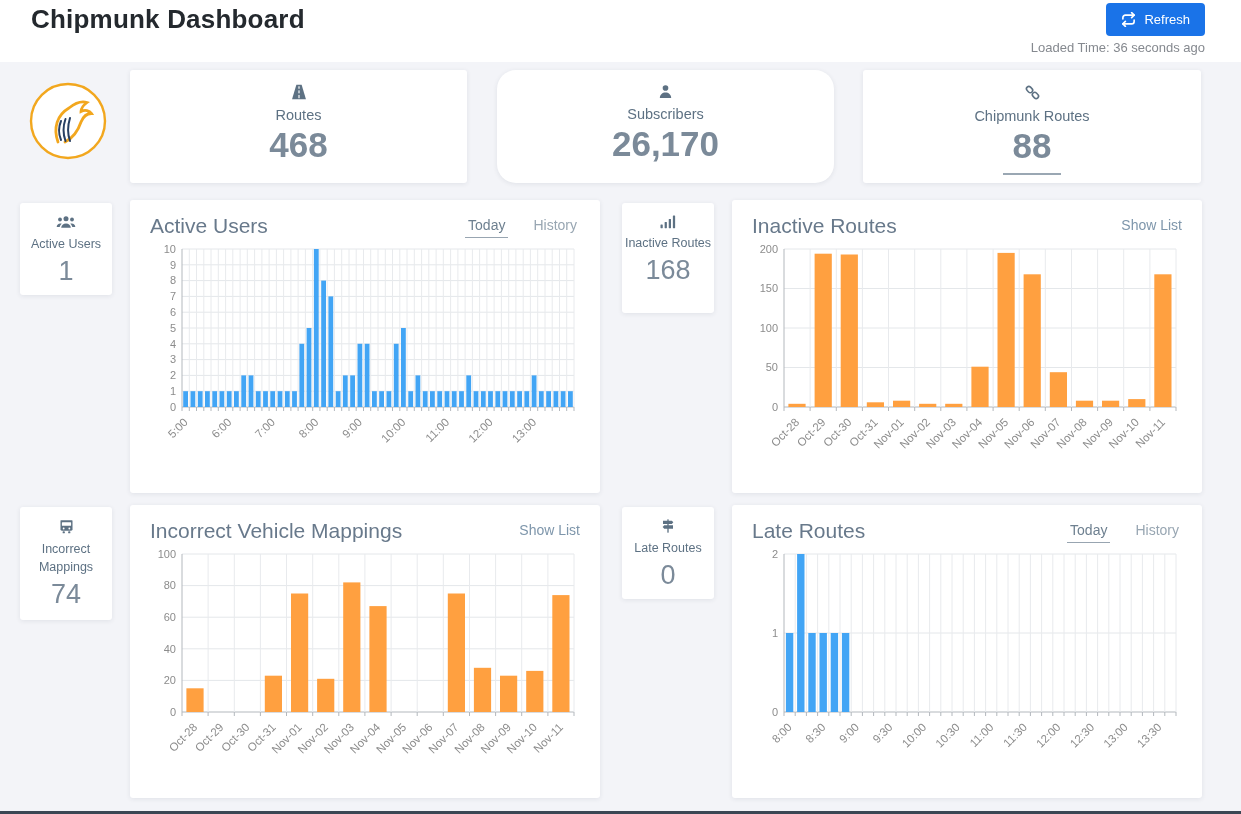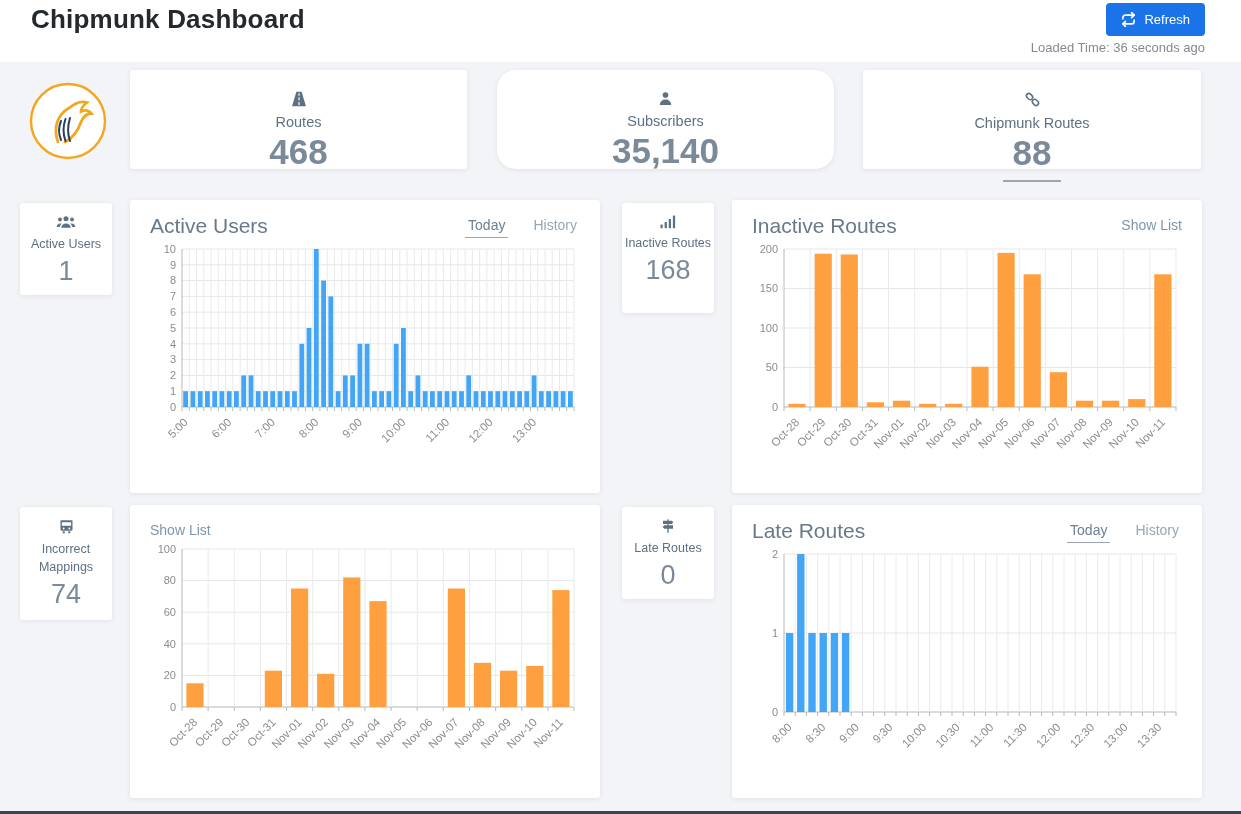--- a/index.html
+++ b/index.html
@@ -30,21 +30,21 @@
     position:absolute; right:36px; top:40px;
     font-size:13px; color:#85898f; 
   }
   .logo {
     position:absolute; left:28px; top:81px; width:80px; height:80px;
   }
   .card {
     position:absolute; background:#fff; border-radius:3px;
     box-shadow:0 1px 5px rgba(30,45,62,0.09);
   }
-  .stat-card { top:70px; width:337px; height:99px; text-align:center; padding-top:20px; }
+  .stat-card { top:70px; width:337px; height:113px; text-align:center; padding-top:13px; }
   .stat-icon { display:inline-block; height:20px; }
   .stat-label { font-size:14.5px; color:#5d7183; margin-top:2px; }
   .stat-value { font-size:35px; font-weight:700; color:#7b8a99; margin-top:3px; line-height:1.1; }
   .stat-underline { width:58px; height:2px; background:#9aa7b3; margin:7px auto 0; }
   .mini-card { width:92px; text-align:center; padding-top:11px; }
   .mini-icon { display:inline-block; height:17px; }
   .mini-label { font-size:12.5px; color:#5d7183; line-height:1.45; margin-top:1px; }
   .mini-value { font-size:27px; color:#7b8a99; margin-top:3px; }
   .panel { width:470px; height:293px; padding:14px 20px 0 20px; }
   .panel-head { display:flex; justify-content:space-between; align-items:flex-start; }
@@ -114,21 +114,21 @@
 </div>
 
 <div class="card stat-card" id="card-subscribers">
   <span class="stat-icon">
     <svg class="icon-slate" width="17" height="17" viewBox="0 0 24 24">
         <circle cx="12" cy="7" r="4"></circle>
         <path d="M4 21c.3-4.8 3.6-7.5 8-7.5s7.7 2.7 8 7.5z"></path>
       </svg>
   </span>
   <div class="stat-label">Subscribers</div>
-  <div class="stat-value">35,140</div>
+  <div class="stat-value">26,170</div>
 </div>
 
 <div class="card stat-card" id="card-unmapped">
   <span class="stat-icon">
     <svg width="19" height="19" viewBox="0 0 24 24" fill="none" stroke="#5d7183" stroke-width="2">
         <g transform="rotate(45 12 12)">
           <rect x="2.5" y="9" width="8.5" height="6" rx="3"></rect>
           <rect x="13" y="9" width="8.5" height="6" rx="3"></rect>
         </g>
       </svg>
@@ -476,20 +476,21 @@
         <text x="309.4" y="182" text-anchor="end" font-size="11.5" fill="#8c8c8c" transform="rotate(-45 309.4 182)">Nov-07</text>
         <text x="335.5" y="182" text-anchor="end" font-size="11.5" fill="#8c8c8c" transform="rotate(-45 335.5 182)">Nov-08</text>
         <text x="361.7" y="182" text-anchor="end" font-size="11.5" fill="#8c8c8c" transform="rotate(-45 361.7 182)">Nov-09</text>
         <text x="387.8" y="182" text-anchor="end" font-size="11.5" fill="#8c8c8c" transform="rotate(-45 387.8 182)">Nov-10</text>
         <text x="413.9" y="182" text-anchor="end" font-size="11.5" fill="#8c8c8c" transform="rotate(-45 413.9 182)">Nov-11</text>
       </svg></div>
 </div>
 
 <div class="card panel" id="panel-incorrect">
   <div class="panel-head">
+    <div class="panel-title">Incorrect Vehicle Mappings</div>
     <span class="show-list">Show List</span>
   </div>
   <div class="chart"><svg width="430" height="230" viewBox="0 0 430 230" font-family="Liberation Sans, sans-serif">
         <line x1="32" y1="166" x2="424" y2="166" stroke="#b3b8bd" stroke-width="1"></line>
         <text x="26" y="169.8" text-anchor="end" font-size="11" fill="#8c8c8c">0</text>
         <line x1="32" y1="134.4" x2="424" y2="134.4" stroke="#e4e7ea" stroke-width="1"></line>
         <text x="26" y="138.20000000000002" text-anchor="end" font-size="11" fill="#8c8c8c">20</text>
         <line x1="32" y1="102.8" x2="424" y2="102.8" stroke="#e4e7ea" stroke-width="1"></line>
         <text x="26" y="106.6" text-anchor="end" font-size="11" fill="#8c8c8c">40</text>
         <line x1="32" y1="71.2" x2="424" y2="71.2" stroke="#e4e7ea" stroke-width="1"></line>

